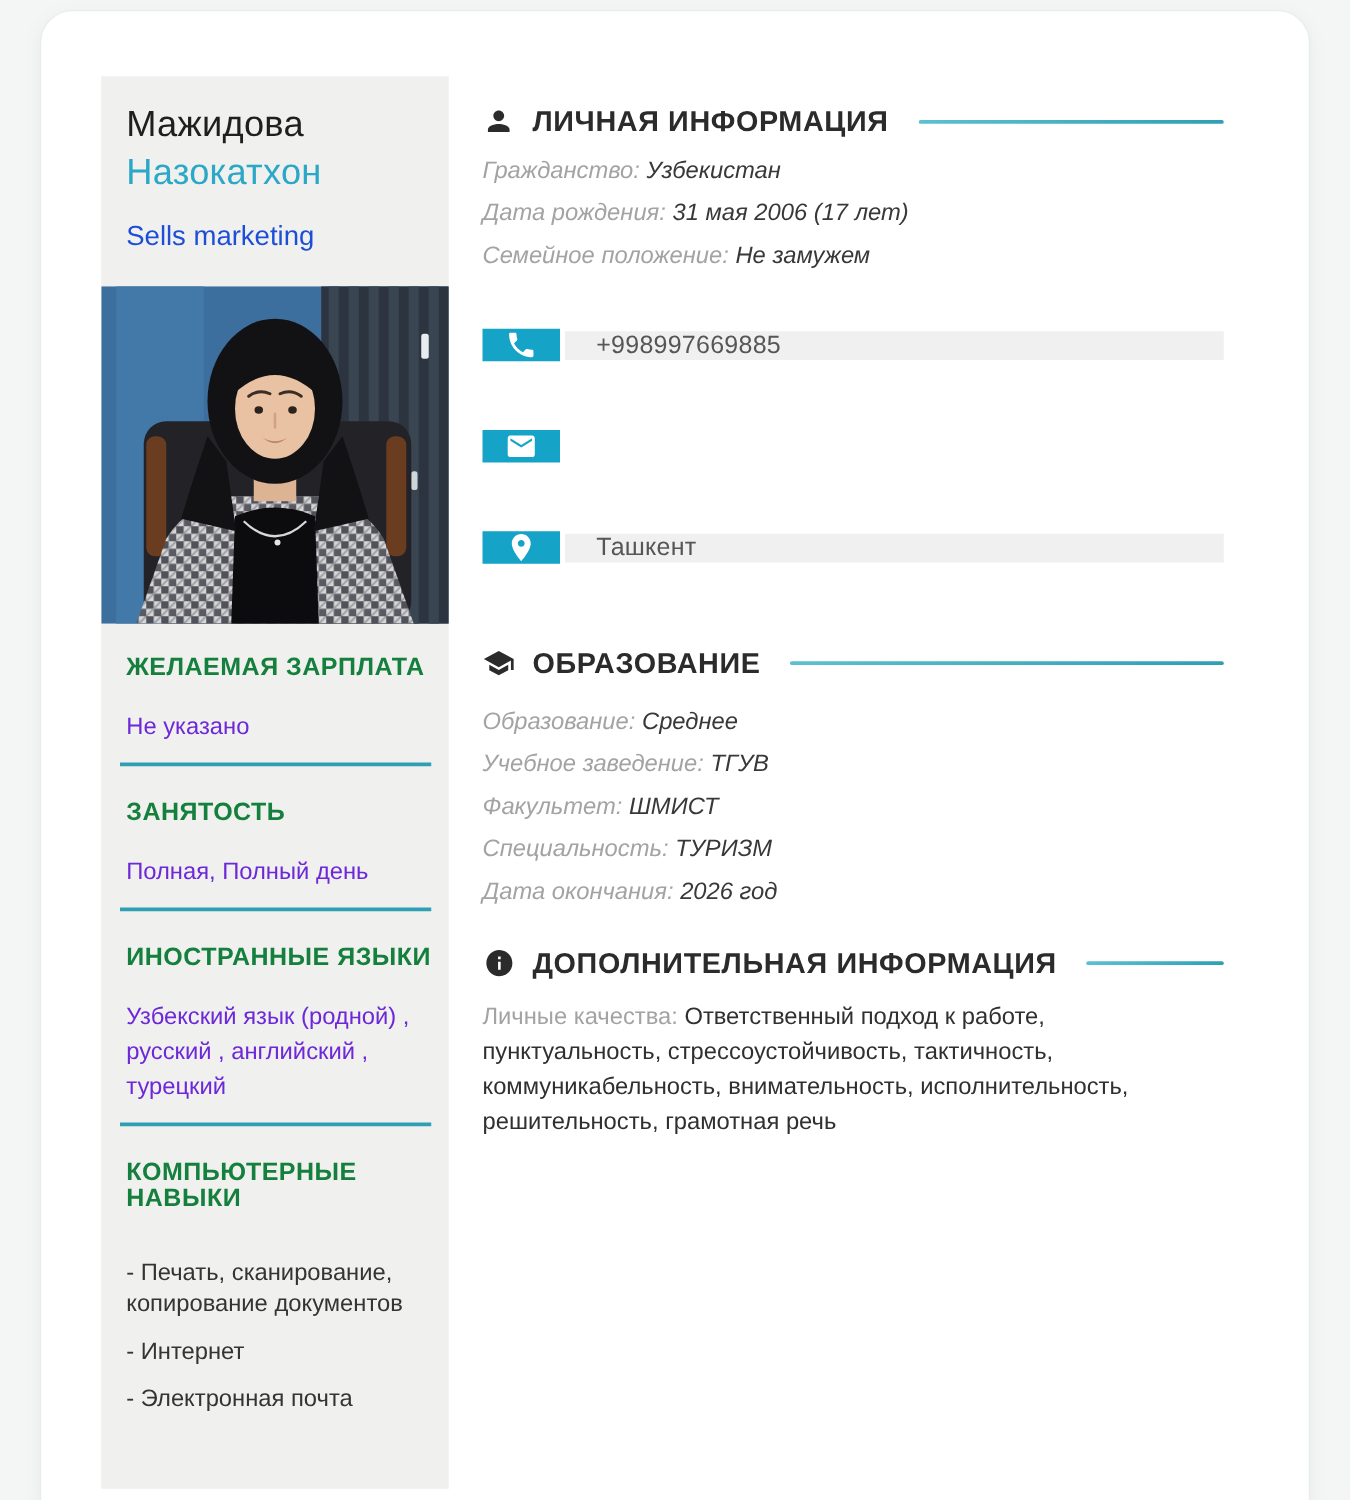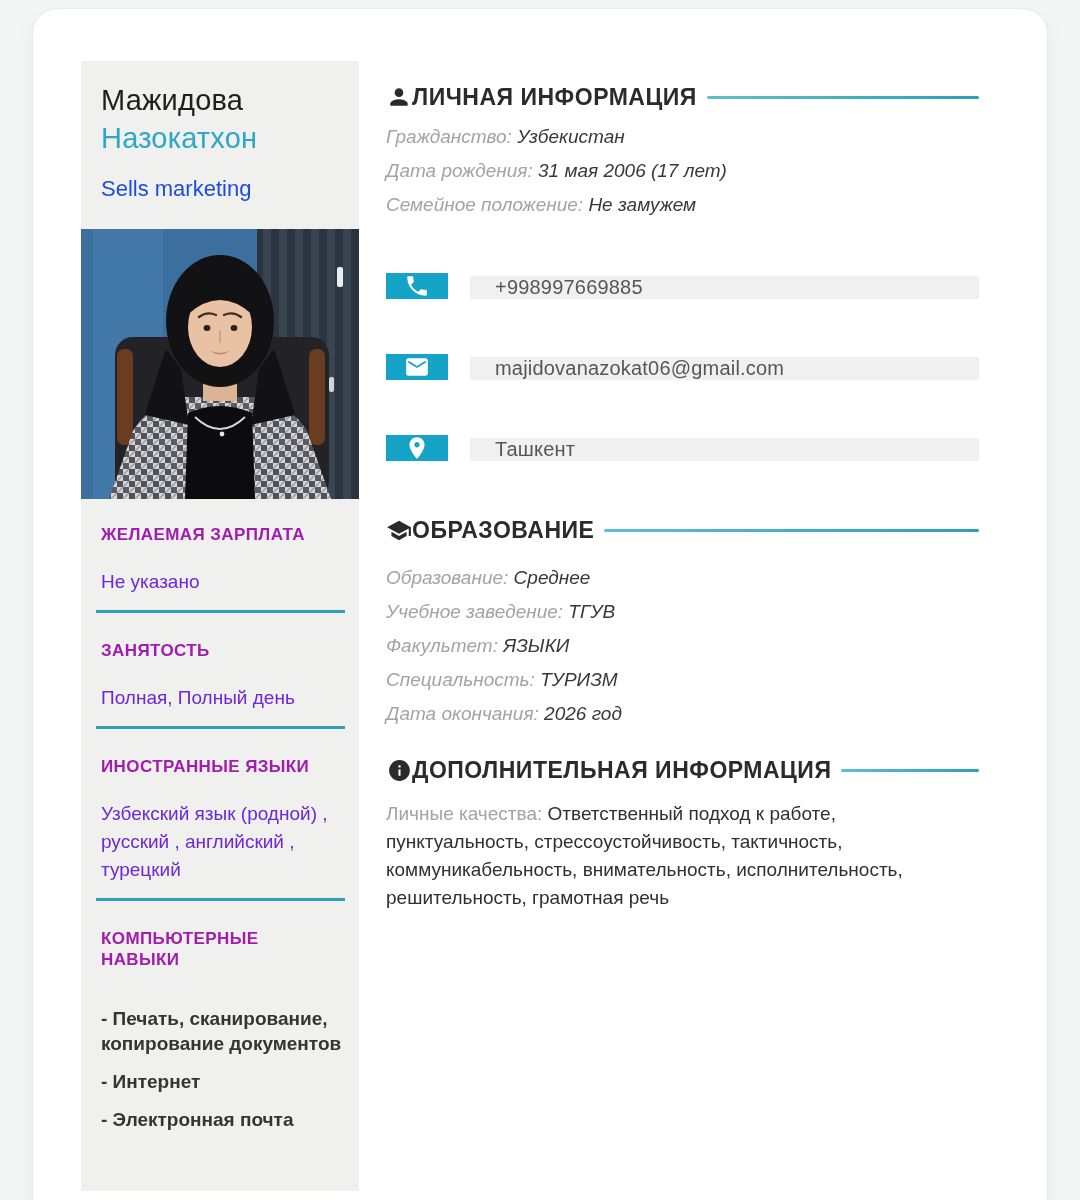--- a/index.html
+++ b/index.html
@@ -31,41 +31,41 @@
     display:flex;gap:27px;
   }
   
   .sidebar{width:278px;flex:0 0 278px;background:var(--sidebar-bg);}
   .name-block{padding:20px 18px 0 20px;}
   .name-line{font-size:29px;font-weight:400;line-height:38px;color:#1f1f1f;letter-spacing:.2px;}
   .name-line.teal{color:var(--accent);}
   .job-title{margin-top:18px;font-size:22px;color:#1d4ed8;line-height:28px;}
   .photo{margin-top:26px;width:278px;height:270px;display:block;}
   .sb-sections{padding:25px 14px 46px 20px;}
-  .sb-title{font-size:17px;font-weight:700;color:#a21caf;letter-spacing:.4px;line-height:21px;}
+  .sb-title{font-size:20px;font-weight:700;color:#15803d;letter-spacing:.4px;line-height:21px;}
   .sb-value{margin-top:23px;font-size:19px;color:#6d28d9;line-height:28px;}
   .sb-divider{height:3px;background:var(--accent-line);margin:14px 0 27px -5px;}
-  .sb-list{margin:36px 0 0 0;padding:0;list-style:none;font-weight:bold;}
+  .sb-list{margin:36px 0 0 0;padding:0;list-style:none;}
   .sb-list li{font-size:19px;color:#343434;line-height:25px;margin-bottom:13px;}
   
   .main{flex:1;padding-top:22px;min-width:0;}
-  .section-header{display:flex;align-items:center;}
+  .section-header{display:flex;align-items:center;gap:14px;}
   .section-header h2{
     margin:0;font-size:23px;font-weight:700;color:var(--dark);
     letter-spacing:.5px;white-space:nowrap;line-height:28px;
   }
   .section-header .hdr-icon{width:26px;height:26px;flex:0 0 26px;display:flex;align-items:center;justify-content:center;}
   .section-header .hdr-line{flex:1;height:3px;border-radius:2px;
     background:linear-gradient(90deg,#5cc0d0,var(--accent-line));margin-left:10px;}
   .fields{margin-top:16px;font-style:italic;}
   .field-row{font-size:19px;line-height:20px;margin-bottom:14px;}
   .field-label{color:var(--label-gray);}
   .field-value{color:var(--value-dark);}
   .contacts{margin-top:38px;}
-  .contact-row{display:flex;align-items:flex-end;margin-bottom:35px;height:46px;gap:18px;}
+  .contact-row{display:flex;align-items:center;margin-bottom:35px;height:46px;}
   .contact-icon{width:62px;flex:0 0 62px;background:var(--icon-block);
     display:flex;align-items:center;justify-content:center;}
   .contact-value{flex:1;margin-left:4px;background:var(--row-bg);
     display:flex;align-items:center;padding-left:25px;
     font-size:20px;color:#565656;letter-spacing:.2px;}
   .edu-header{margin-top:55px;}
   .edu-fields{margin-top:24px;}
   .edu-fields .field-row{margin-bottom:14px;}
   .add-header{margin-top:32px;}
   .add-paragraph{margin-top:16px;max-width:565px;font-size:19px;line-height:28px;}
@@ -193,21 +193,20 @@
             </svg>
         </span>
         <span class="contact-value">+998997669885</span>
       </div>
       <div class="contact-row">
         <span class="contact-icon">
           <svg width="26" height="26" viewBox="0 0 24 24">
               <path fill="#ffffff" d="M20 4H4c-1.1 0-1.99.9-1.99 2L2 18c0 1.1.9 2 2 2h16c1.1 0 2-.9 2-2V6c0-1.1-.9-2-2-2zm0 4l-8 5-8-5V6l8 5 8-5v2z"></path>
             </svg>
         </span>
-        <span class="contact-value">majidovanazokat06@gmail.com</span>
       </div>
       <div class="contact-row">
         <span class="contact-icon">
           <svg width="26" height="26" viewBox="0 0 24 24">
               <path fill="#ffffff" d="M12 2C8.13 2 5 5.13 5 9c0 5.25 7 13 7 13s7-7.75 7-13c0-3.87-3.13-7-7-7zm0 9.5c-1.38 0-2.5-1.12-2.5-2.5S10.62 6.5 12 6.5s2.5 1.12 2.5 2.5-1.12 2.5-2.5 2.5z"></path>
             </svg>
         </span>
         <span class="contact-value">Ташкент</span>
       </div>
     </div>
@@ -226,21 +225,21 @@
         <div class="field-row">
           <span class="field-label">Образование:</span>
           <span class="field-value">Среднее</span>
         </div>
         <div class="field-row">
           <span class="field-label">Учебное заведение:</span>
           <span class="field-value">ТГУВ</span>
         </div>
         <div class="field-row">
           <span class="field-label">Факультет:</span>
-          <span class="field-value">ЯЗЫКИ</span>
+          <span class="field-value">ШМИСТ</span>
         </div>
         <div class="field-row">
           <span class="field-label">Специальность:</span>
           <span class="field-value">ТУРИЗМ</span>
         </div>
         <div class="field-row">
           <span class="field-label">Дата окончания:</span>
           <span class="field-value">2026 год</span>
         </div>
       </div>

